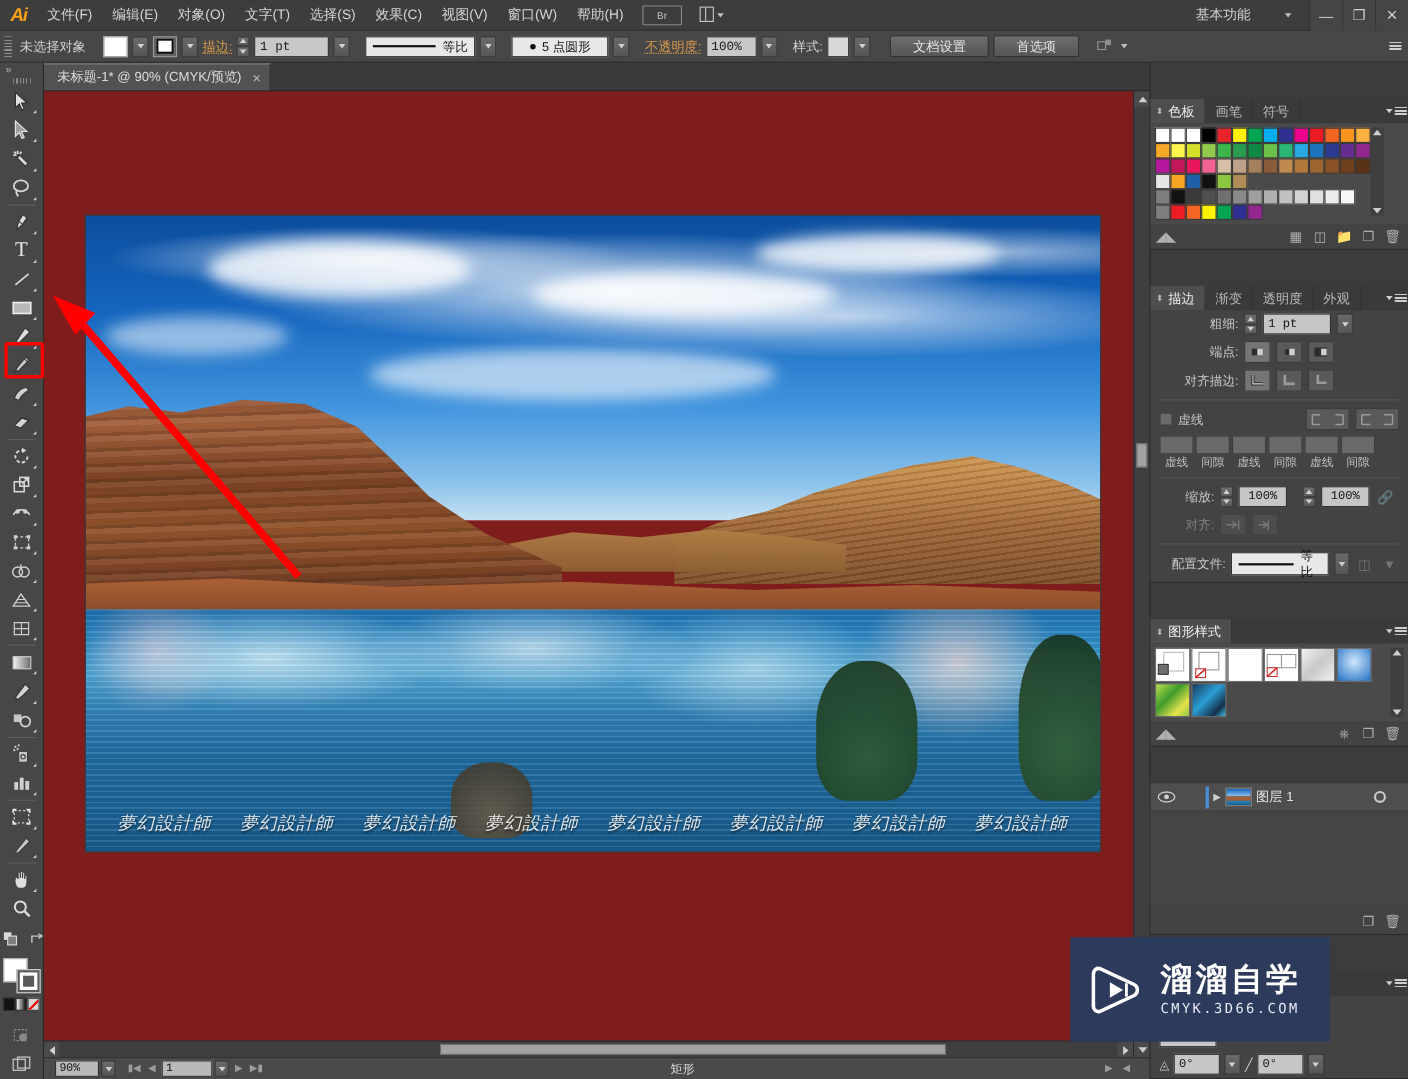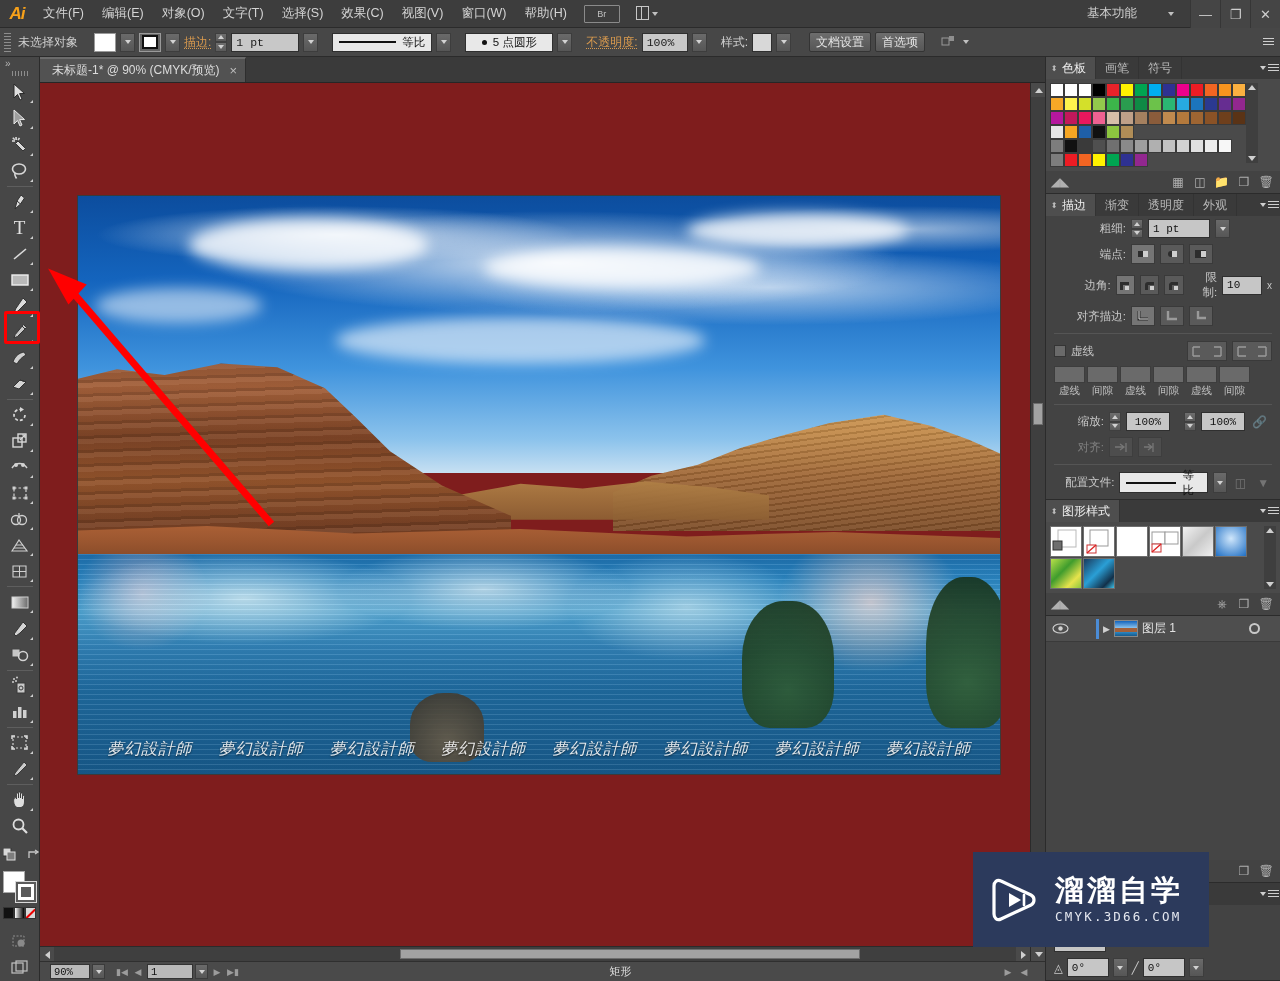--- a/index.html
+++ b/index.html
@@ -92,21 +92,21 @@
     padding: 0 6px; gap: 6px;
   }
   .combo.profile { width: 100px; }
   .combo.brush { width: 88px; }
   .strokeline { flex:1; height:0; border-top:2px solid #111; min-width:40px; }
   .dot { width:5px;height:5px;border-radius:50%;background:#111;}
   .style-swatch { width: 20px;height:19px;background:#d8d8d8;border:1px solid #2f2f2f;}
   .btn3d {
     height: 20px; background: linear-gradient(#6d6d6d,#565656); border: 1px solid #343434;
     color: #e4e4e4; font-size: 12px; display: flex; align-items: center; justify-content: center;
-    padding: 0 6px; border-radius: 2px;
+    padding: 0 20px; border-radius: 2px;
   }
   .cb-menu { margin-left:auto; margin-right:6px; color:#b8b8b8; font-size:11px; }
 
   
   .mainrow { flex: 1; display: flex; min-height: 0; }
 
   
   .toolbar {
     width: 40px; background: #474747; border-right: 1px solid #2b2b2b;
     display: flex; flex-direction: column; align-items: center; flex: 0 0 40px;
@@ -253,21 +253,21 @@
      display:flex;align-items:center;padding:0 3px; font-family:"Liberation Mono",monospace;}
   .st-dd { width:13px;height:15px;background:linear-gradient(#6b6b6b,#565656);border:1px solid #3b3b3b;
      display:flex;align-items:center;justify-content:center;}
   .st-dd::after{content:"";width:0;height:0;border-left:3px solid transparent;border-right:3px solid transparent;border-top:4px solid #d2d2d2;}
   .st-nav { width:14px;height:15px;display:flex;align-items:center;justify-content:center;color:#9c9c9c;font-size:9px;}
   .st-text { flex:1; text-align:center; color:#dcdcdc; font-size:11px; }
 
   
   .panels { width: 235px; flex:0 0 235px; background:#3c3c3c; border-left:1px solid #2b2b2b;
      display:flex; flex-direction:column; position:relative; }
-  .pnl { background:#434343; border-bottom:1px solid #2b2b2b; }
+  .pnl { background:#434343; border-bottom:1px solid #2b2b2b;margin-top:33px; }
   .pnl-tabs { height:22px; background:#3a3a3a; display:flex; align-items:stretch; position:relative; }
   .pnl-tab { font-size:12px; color:#b9b9b9; padding:0 9px; display:flex;align-items:center; border-right:1px solid #333;}
   .pnl-tab.active { background:#4e4e4e; color:#eee; }
   .pnl-tab.first { padding-left:16px; position:relative; }
   .pnl-tab.first::before{content:"\2B0D"; position:absolute; left:5px; font-size:8px; color:#bbb;}
   .pnl-menu { margin-left:auto; width:22px; display:flex;align-items:center;justify-content:center;
      color:#cdcdcd; font-size:11px; }
   .hamb { width:11px;height:9px; background-image: repeating-linear-gradient(to bottom,#cfcfcf 0 1.5px,transparent 1.5px 3px); }
   .pnl-menu .tri-s{width:0;height:0;border-left:3px solid transparent;border-right:3px solid transparent;border-top:4px solid #cfcfcf;margin-right:2px;}
 
@@ -883,44 +883,20 @@
               </svg>
           </div>
           <div class="sbtn">
             <svg width="16" height="12" viewBox="0 0 16 12">
                 <rect x="2" y="2" width="11" height="8" fill="#2d2d2d"></rect>
                 <rect x="8" y="3" width="5" height="6" fill="#cfcfcf"></rect>
               </svg>
           </div>
         </div>
 
-        <div class="srow">
-          <div class="slabel" style="width:72px">边角:</div>
-          <div class="sbtn on">
-            <svg width="16" height="13" viewBox="0 0 16 13">
-                <path d="M3 11 L3 3 L12 3 L12 6 L6 6 L6 11 Z" fill="#2d2d2d"></path>
-                <rect x="8" y="7" width="4" height="4" fill="#cfcfcf"></rect>
-              </svg>
-          </div>
-          <div class="sbtn">
-            <svg width="16" height="13" viewBox="0 0 16 13">
-                <path d="M3 11 L3 6 Q3 3 6 3 L12 3 L12 6 L6 6 L6 11 Z" fill="#2d2d2d"></path>
-                <rect x="8" y="7" width="4" height="4" fill="#cfcfcf"></rect>
-              </svg>
-          </div>
-          <div class="sbtn">
-            <svg width="16" height="13" viewBox="0 0 16 13">
-                <path d="M3 11 L3 5 L5 3 L12 3 L12 6 L6 6 L6 11 Z" fill="#2d2d2d"></path>
-                <rect x="8" y="7" width="4" height="4" fill="#cfcfcf"></rect>
-              </svg>
-          </div>
-          <div class="slabel" style="margin-left:8px">限制:</div>
-          <div class="sfield" style="width:48px">10</div>
-          <div class="slabel" style="font-size:10px">x</div>
-        </div>
 
         <div class="srow">
           <div class="slabel" style="width:72px">对齐描边:</div>
           <div class="sbtn on">
             <svg width="16" height="14" viewBox="0 0 16 14">
                 <path d="M4 2 L4 10 L13 10" stroke="#2d2d2d" stroke-width="3" fill="none"></path>
                 <path d="M4 2 L4 10 L13 10" stroke="#d8d8d8" stroke-width="1" fill="none"></path>
               </svg>
           </div>
           <div class="sbtn">

